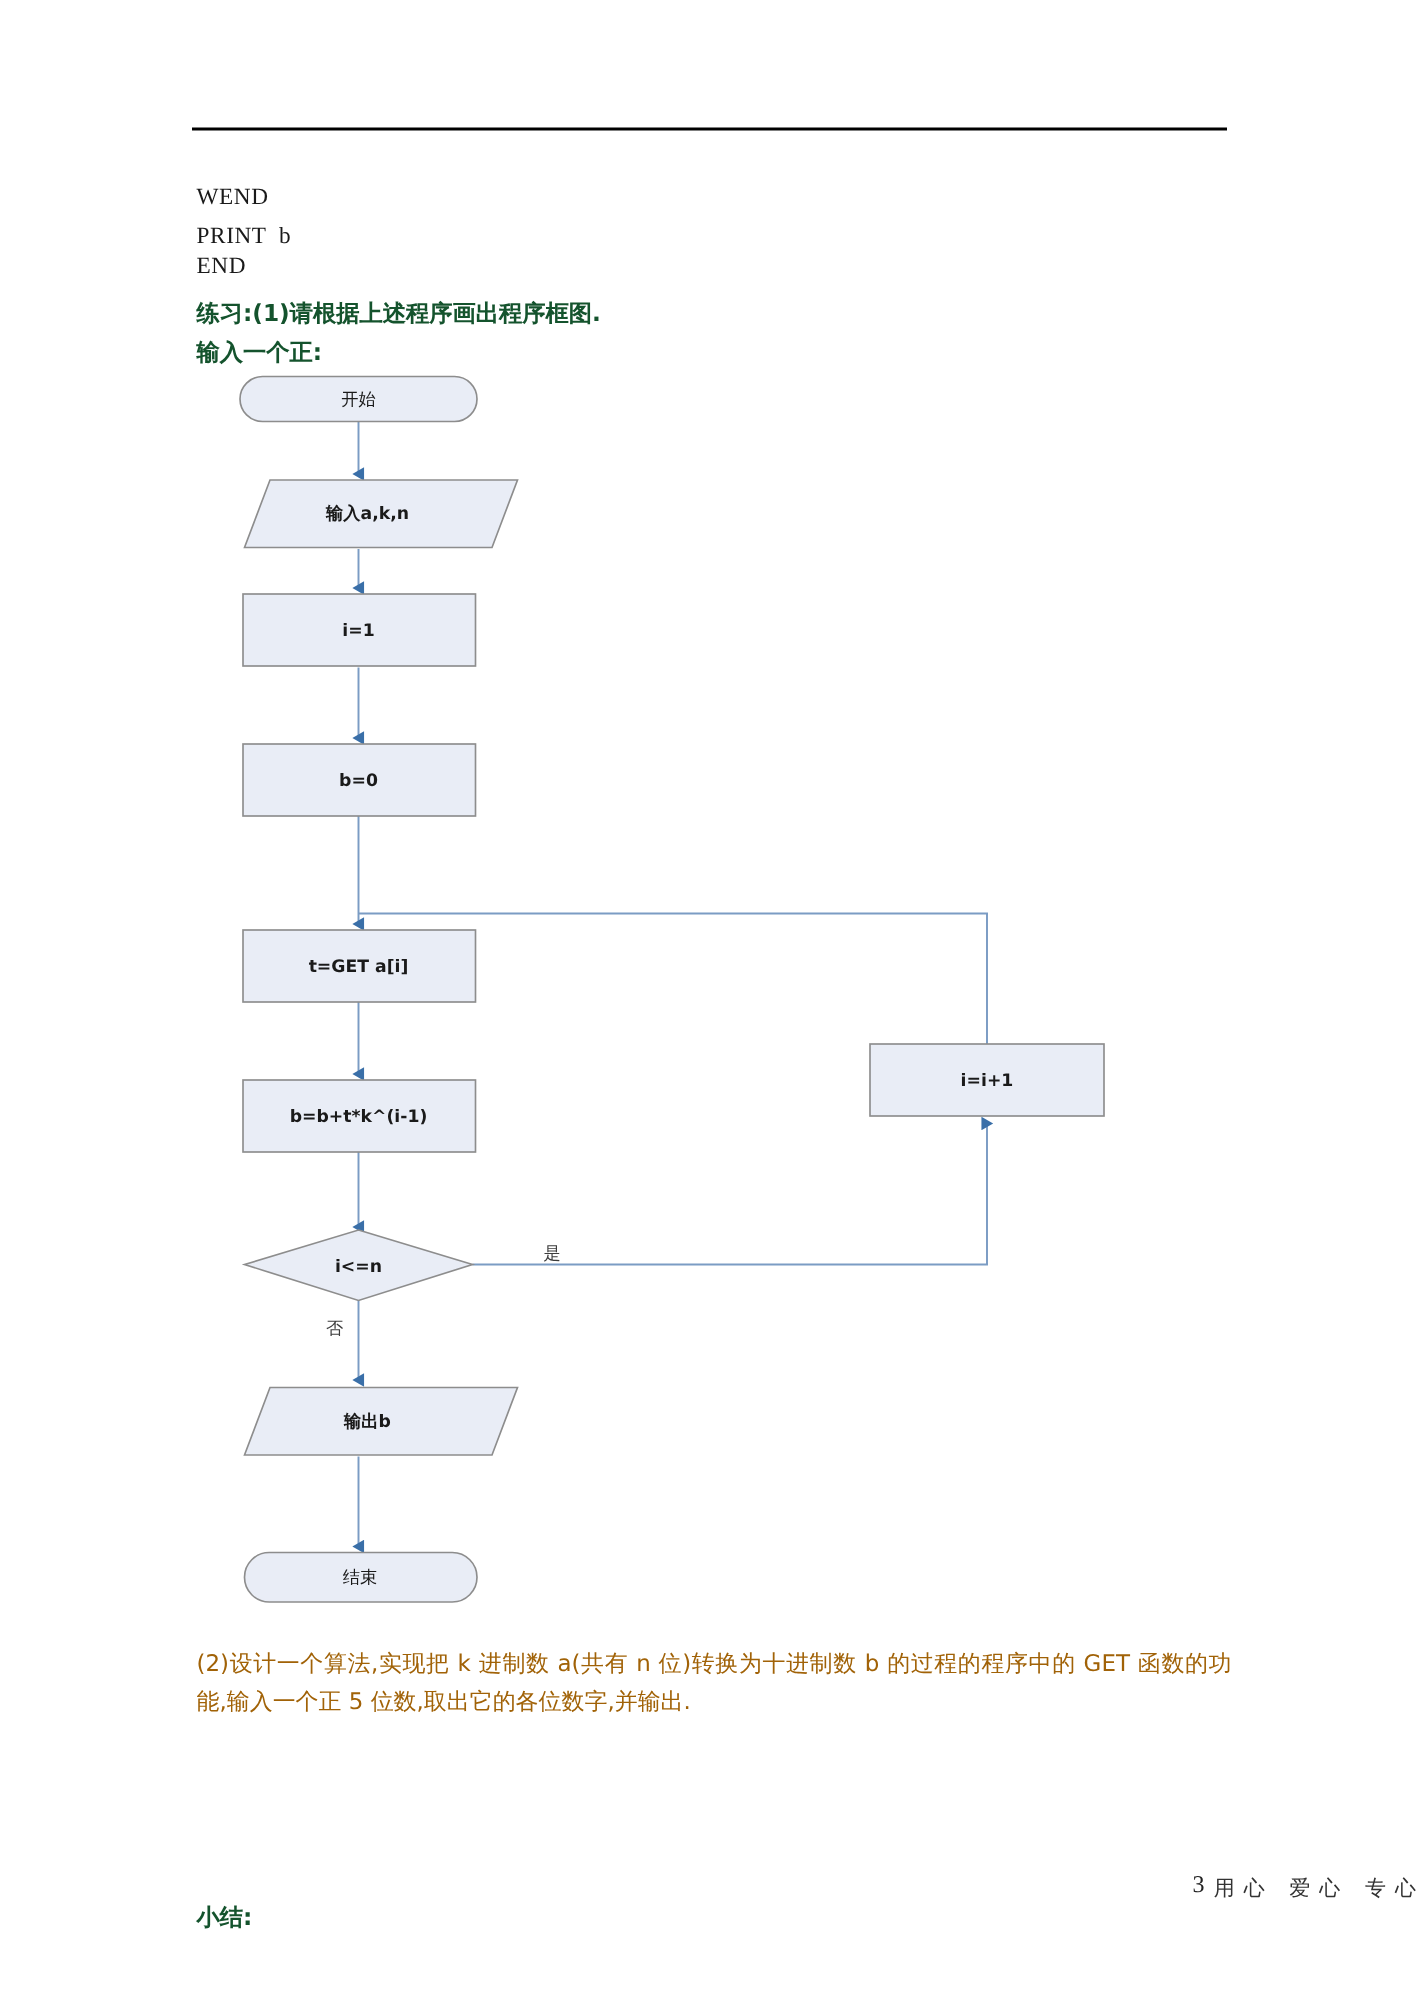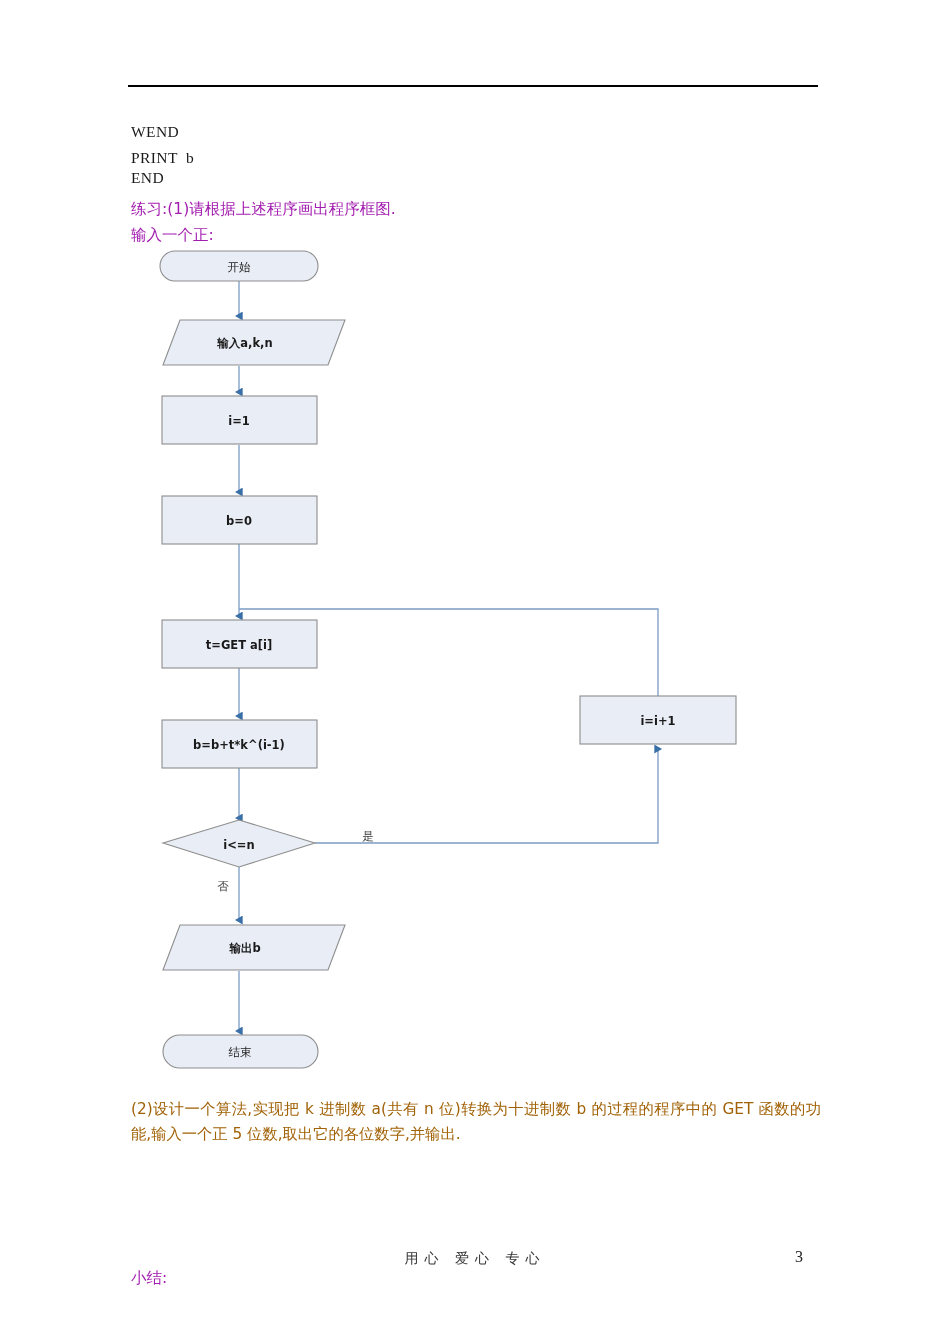--- a/index.html
+++ b/index.html
@@ -44,40 +44,41 @@
     white-space: pre;
     color: #1a1a1a;
   }
   .cn-line {
     position: absolute;
     left: 131px;
     font-family: "DejaVu Sans", "Liberation Sans", sans-serif;
     font-size: 15.5px;
     line-height: 1;
     white-space: pre;
-    color: #a21caf;
+    color: #14532d;
+    font-weight: bold;
   }
 
   .para {
     position: absolute;
     left: 131px;
     width: 690px;
     font-family: "DejaVu Sans", "Liberation Sans", sans-serif;
     font-size: 15.3px;
     line-height: 25px;
     color: #a16207;
     text-align: justify;
   }
 
   .footer-center {
     position: absolute;
     top: 1250px;
     left: 0;
     width: 950px;
-    text-align: center;
+    text-align: right;
     font-family: "DejaVu Sans", "Liberation Sans", sans-serif;
     font-size: 14px;
     color: #333333;
     letter-spacing: 6px;
   }
   .footer-page {
     position: absolute;
     top: 1248px;
     left: 795px;
     width: 30px;

